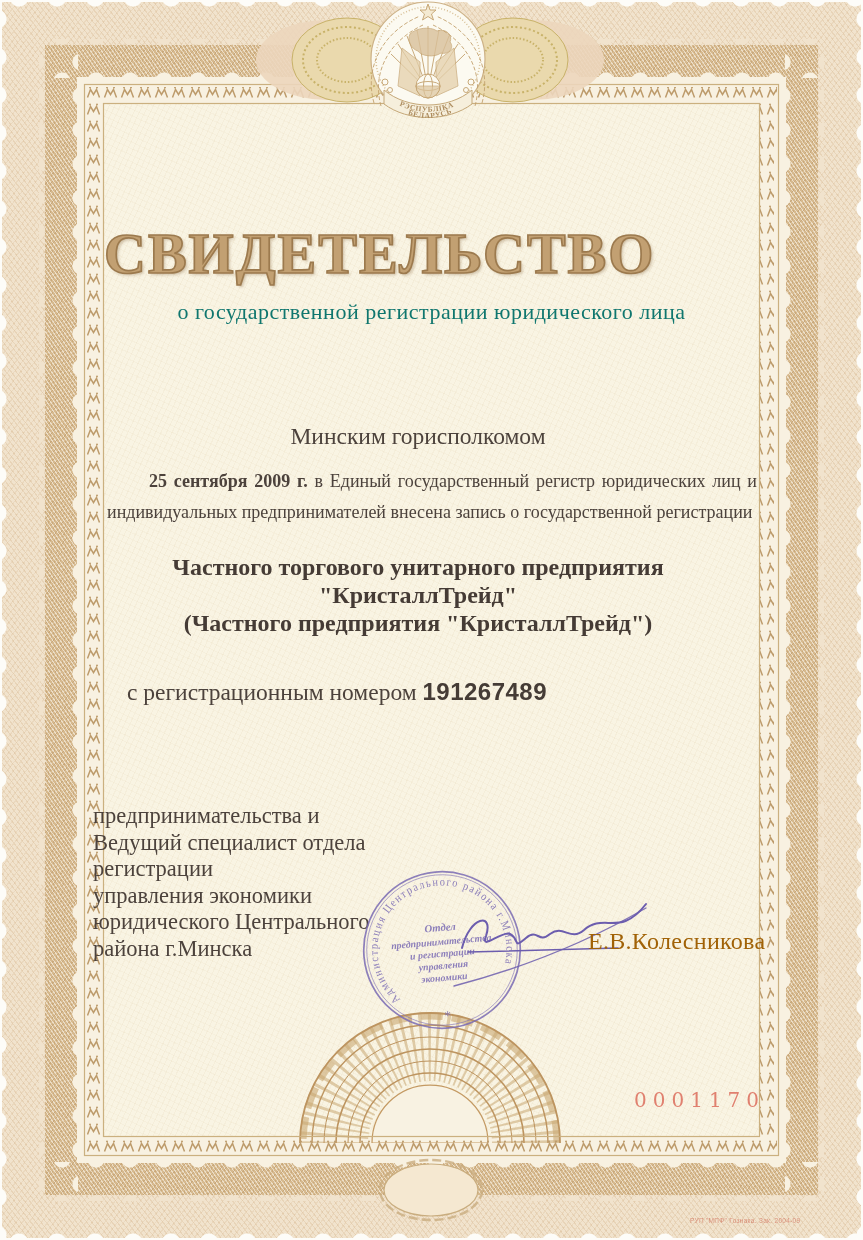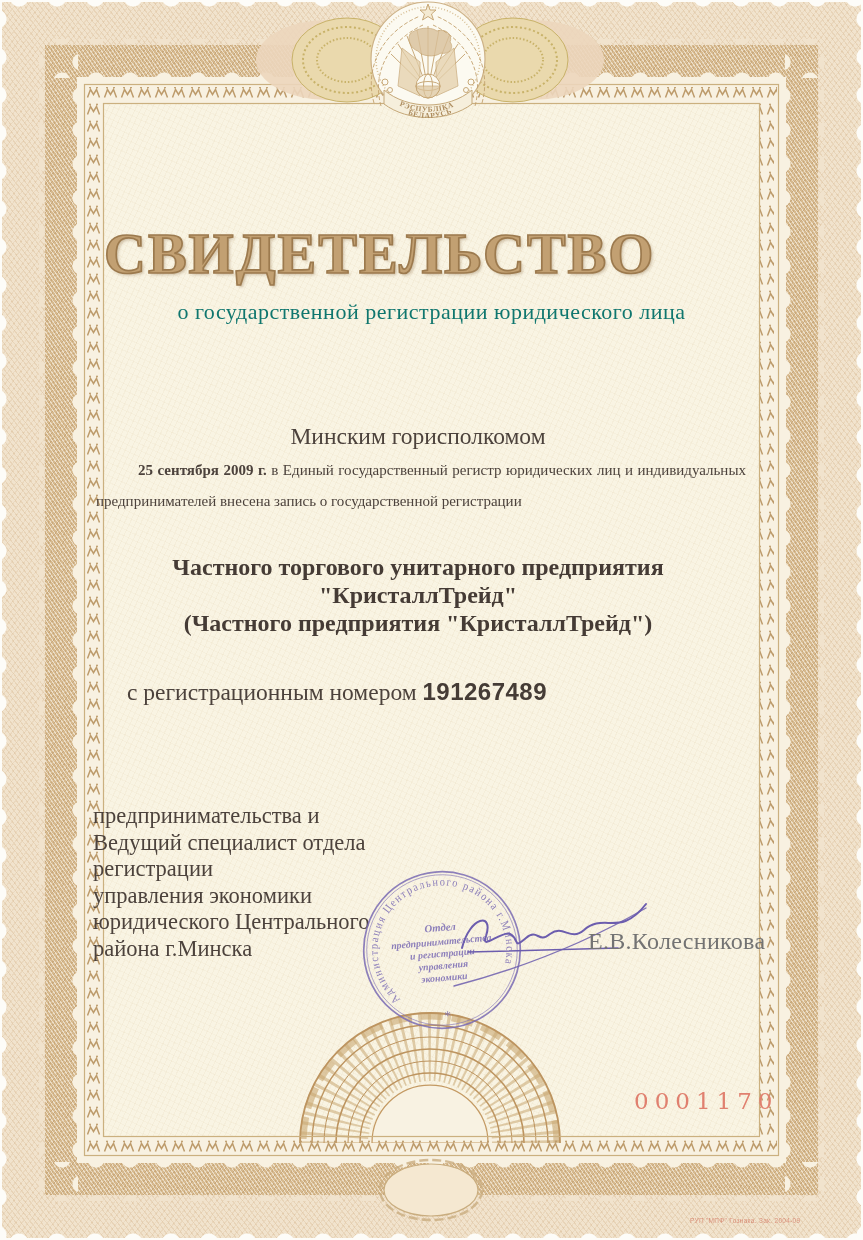--- a/index.html
+++ b/index.html
@@ -70,33 +70,33 @@
 
   
   .content{position:absolute;inset:0;z-index:9;color:#4c423c;}
   .title{position:absolute;left:104px;width:655px;top:220px;
     font-weight:700;font-size:58px;letter-spacing:2px;color:#c2a072;
     -webkit-text-stroke:1.7px #9c7a4e;
     text-shadow:2px 2px 3px rgba(130,95,55,.35);}
   .subtitle{position:absolute;left:104px;width:655px;top:299px;text-align:center;
     font-size:22px;color:#0f766e;letter-spacing:.5px;}
   .issuer{position:absolute;left:93px;width:650px;top:423px;text-align:center;font-size:23.5px;}
-  .para{position:absolute;left:93px;width:650px;top:452px;margin:3px;
-    font-size:15px;line-height:30.5px;text-align:justify;text-indent:42px;}
+  .para{position:absolute;left:93px;width:650px;top:452px;margin:14px;
+    font-size:18px;line-height:30.5px;text-align:justify;text-indent:42px;}
   .b{font-weight:700;}
   .company{position:absolute;left:93px;width:650px;top:553px;text-align:center;
     font-weight:700;font-size:24px;line-height:28px;color:#453b35;}
   .regline{position:absolute;left:93px;width:650px;top:678px;font-size:23.5px;text-indent:34px;}
   .regnum{font-family:"Liberation Sans",sans-serif;font-weight:700;font-size:24px;
     letter-spacing:.5px;color:#453c36;}
   .officials{position:absolute;left:93px;width:340px;top:803px;
     font-size:22.5px;line-height:26.5px;}
-  .signer{position:absolute;left:588px;top:928px;font-size:24px;letter-spacing:.3px;color:#737373;}
+  .signer{position:absolute;left:588px;top:928px;font-size:24px;letter-spacing:.3px;color:#a16207;}
   .serial{position:absolute;left:634px;top:1088px;font-family:"DejaVu Serif",serif;
-    font-size:23px;letter-spacing:6px;color:#e0806f;}
+    font-size:20px;letter-spacing:6px;color:#e0806f;}
   .printer-note{position:absolute;left:690px;top:1217px;font-family:"Liberation Sans",sans-serif;
     font-size:6.5px;color:rgba(205,95,75,.62);letter-spacing:.3px;}
 
   .stamp-svg{position:absolute;left:356px;top:864px;width:172px;height:172px;
     transform:rotate(-5deg);opacity:.85;}
   .sig-svg{position:absolute;left:450px;top:886px;width:205px;height:105px;}
 
   svg text{font-family:"Liberation Serif",serif;}
   .stamp-ring{font-size:13.5px;letter-spacing:2px;fill:#7b6cb4;}
   .stamp-center{font-size:11.5px;font-style:italic;font-weight:700;fill:#7b6cb4;}

